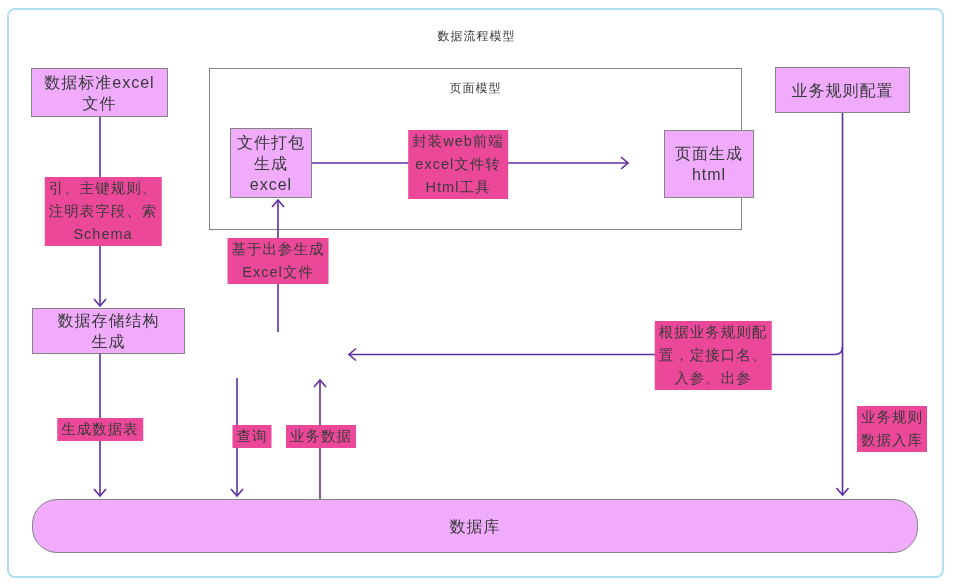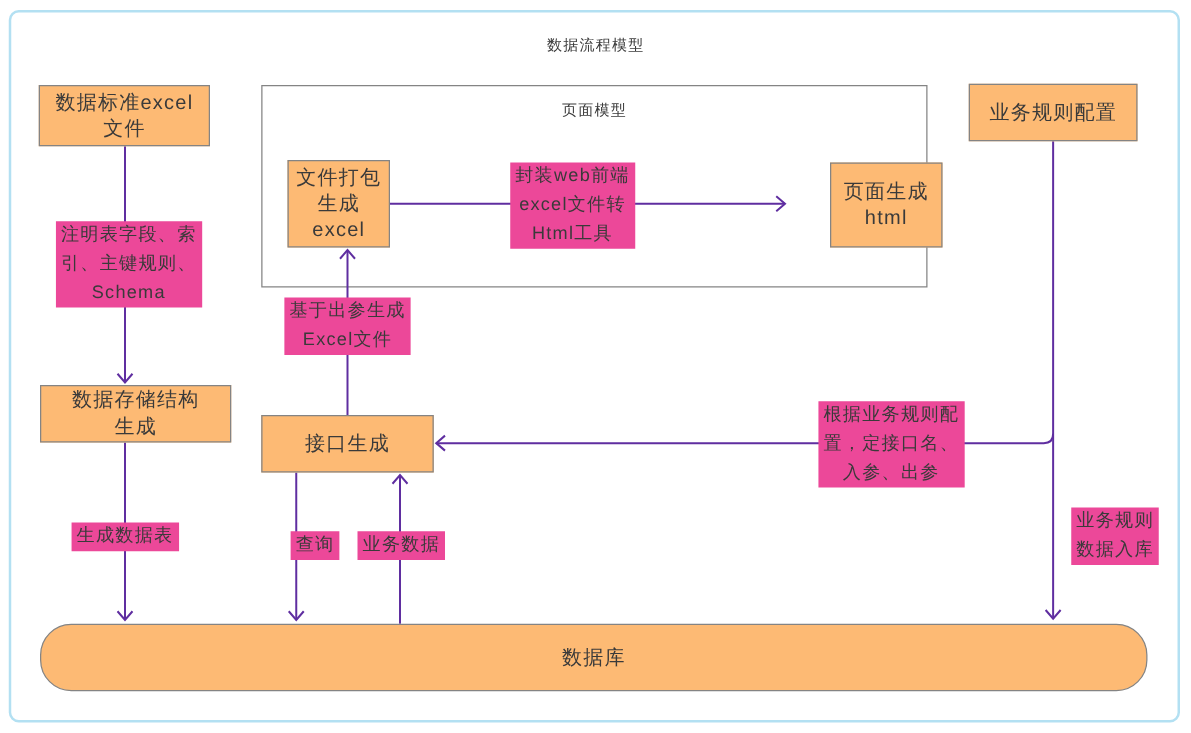--- a/index.html
+++ b/index.html
@@ -22,21 +22,21 @@
     font-size:12px;letter-spacing:1px;z-index:2;margin-top:12px;
   }
   .group{
     position:absolute;border:1px solid var(--box-border);background:transparent;
     box-sizing:border-box;z-index:0;
   }
   .group-title{width:100%;text-align:center;padding-top:11px;font-size:12px;letter-spacing:1px;}
   .wires{position:absolute;left:0;top:0;width:953px;height:586px;z-index:1;}
   .wire{stroke:var(--arrow);stroke-width:1.6;fill:none;}
   .node{
-    position:absolute;border:1px solid var(--box-border);background:#fdba74;
+    position:absolute;border:1px solid var(--box-border);background:#f0abfc;
     box-sizing:border-box;display:flex;flex-direction:column;align-items:center;
     justify-content:center;text-align:center;font-size:16px;line-height:21px;
     letter-spacing:1px;z-index:2;
   }
   .label{
     position:absolute;transform:translateX(-50%);background:#ec4899;
     text-align:center;font-size:14.5px;line-height:23px;padding:0 4px;
     letter-spacing:1px;z-index:2;white-space:nowrap;
   }
   
@@ -116,31 +116,28 @@
 
   <div class="node box-biz-rule">
     <div>业务规则配置</div>
   </div>
 
   <div class="node box-storage-gen">
     <div>数据存储结构</div>
     <div>生成</div>
   </div>
 
-  <div class="node box-api-gen">
-    <div>接口生成</div>
-  </div>
 
   <div class="node box-database">
     <div>数据库</div>
   </div>
 
   <div class="label lbl-schema-note">
+    <div>引、主键规则、</div>
     <div>注明表字段、索</div>
-    <div>引、主键规则、</div>
     <div>Schema</div>
   </div>
 
   <div class="label lbl-web-tool">
     <div>封装web前端</div>
     <div>excel文件转</div>
     <div>Html工具</div>
   </div>
 
   <div class="label lbl-excel-from-output">

